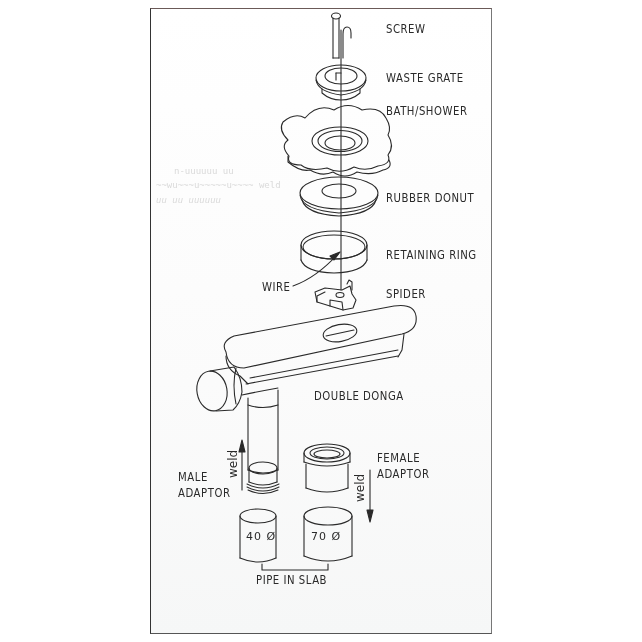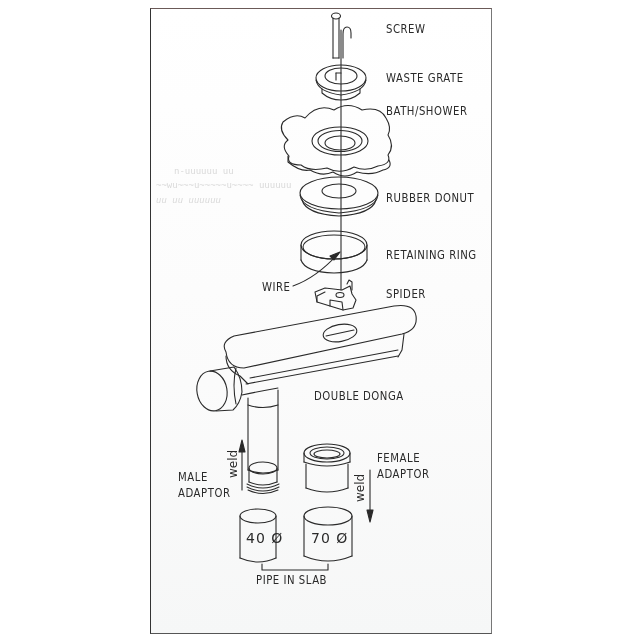--- a/index.html
+++ b/index.html
@@ -47,32 +47,32 @@
     font-family: "DejaVu Sans", sans-serif;
     font-size: 12px;
     color: #2a2a2a;
     transform: rotate(-90deg);
     transform-origin: left top;
     white-space: nowrap;
   }
   .pipe-txt {
     position: absolute;
     font-family: "DejaVu Sans", sans-serif;
-    font-size: 14px;
+    font-size: 11px;
     color: #2a2a2a;
     letter-spacing: 1px;
   }
 </style>
 </head>
 <body>
 
 <div class="frame"></div>
 
 <div class="ghost" style="left:156px;top:166px;margin-left:18px;">n-uuuuuu uu</div>
-<div class="ghost" style="left:156px;top:180px;">~~wu~~~u~~~~~u~~~~ uuuuuu</div>
+<div class="ghost" style="left:156px;top:180px;">~~wu~~~u~~~~~u~~~~ weld</div>
 <div class="ghost" style="left:156px;top:195px;font-style:italic;">uu uu  uuuuuu</div>
 
 <svg class="drawing" viewBox="0 0 642 642" xmlns="http://www.w3.org/2000/svg">
   <g fill="none" stroke="#2a2a2a" stroke-width="1.1" stroke-linecap="round" stroke-linejoin="round">
 
     <line x1="341" y1="30" x2="341" y2="290"></line>
 
     <g>
       <ellipse cx="336" cy="16" rx="4.5" ry="3"></ellipse>
       <line x1="333" y1="18" x2="333" y2="58"></line>

